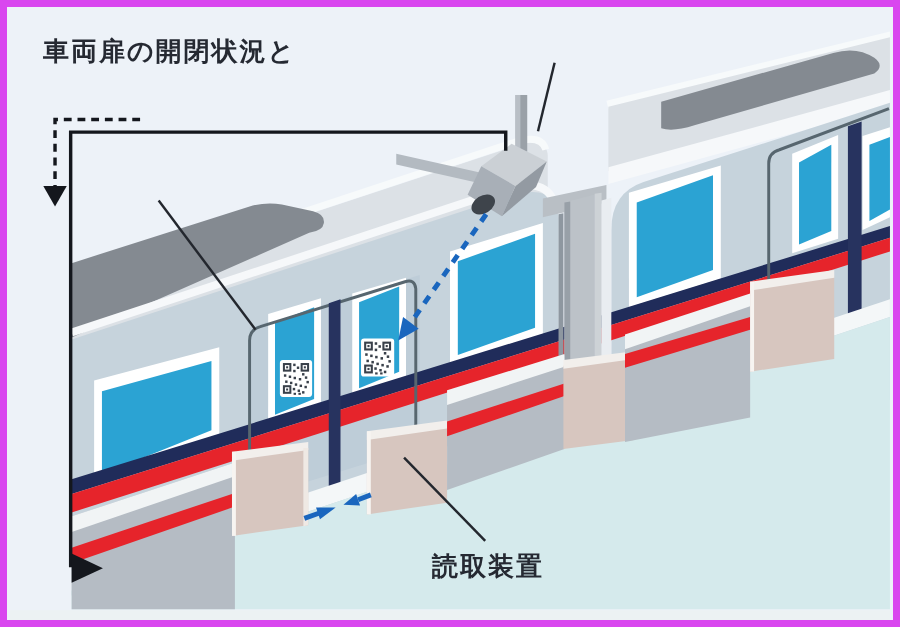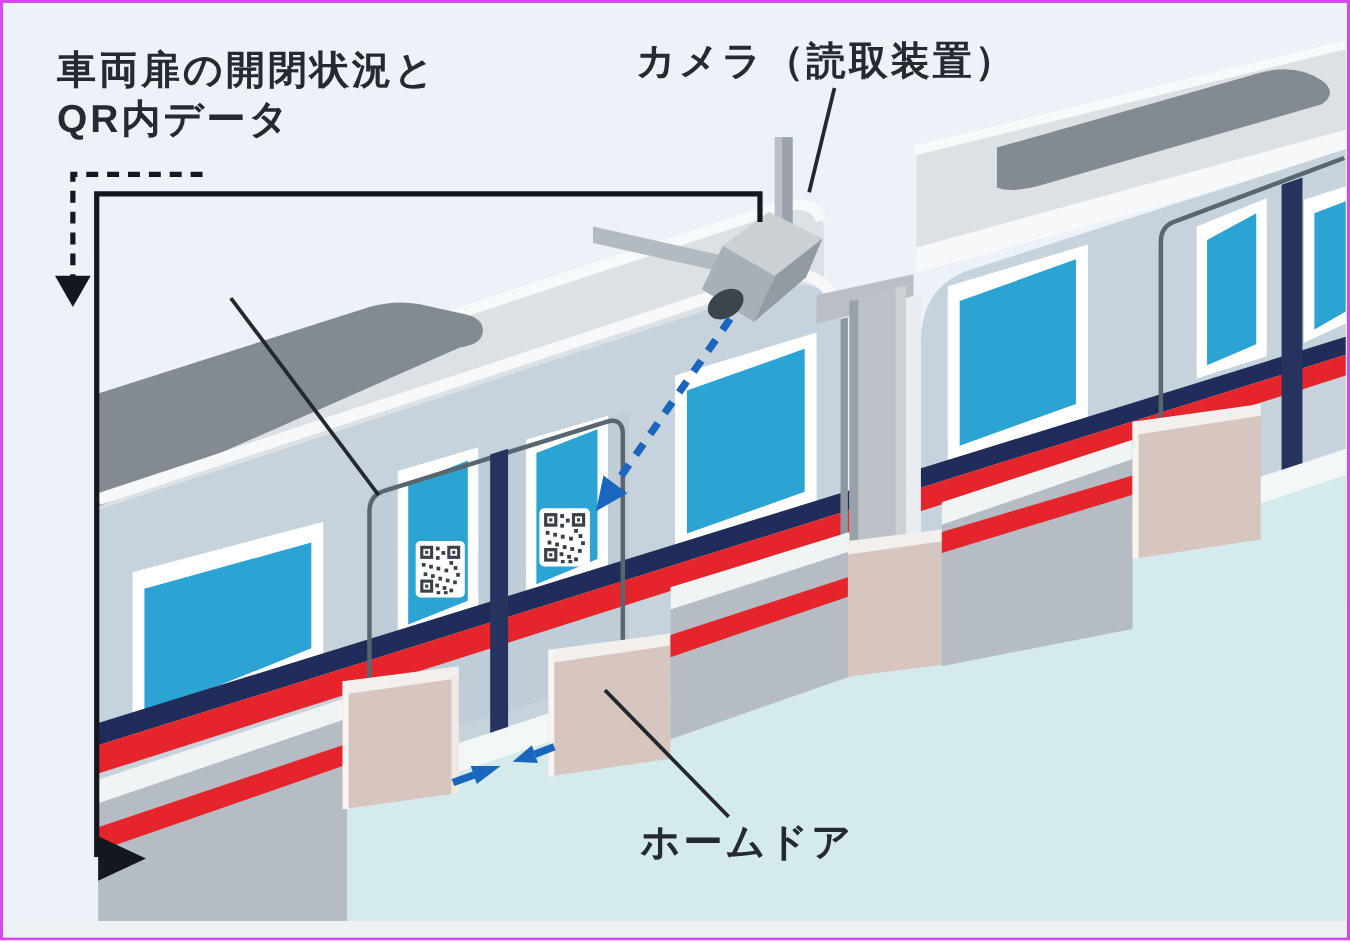--- a/index.html
+++ b/index.html
@@ -1,18 +1,18 @@
 <!DOCTYPE html>
 <html><head>
 <meta charset="utf-8">
 <style>
   html,body{margin:0;padding:0;background:#fff;}
   #stage{
     position:relative;width:900px;height:627px;box-sizing:border-box;
-    border:2px solid #d946ef;overflow:hidden;background:#edf2f8;
+    border:7px solid #d946ef;overflow:hidden;background:#edf2f8;
     font-family:"Liberation Sans","DejaVu Sans",sans-serif;
   }
   #art{position:absolute;left:0;top:0;width:100%;height:100%;}
   .lbl{
     position:absolute;font-weight:600;font-size:26px;line-height:1.28;
     color:#252932;letter-spacing:2px;white-space:nowrap;user-select:none;
   }
   .lbl .ln{display:block;}
   #cap{left:36px;top:28px;}
   #lbl-camera{left:422px;top:22px;}
@@ -208,18 +208,16 @@
     <polygon points="333,512 313,512 317,524" fill="#1a66be"></polygon>
     <line x1="369" y1="499" x2="356" y2="504" stroke="#1a66be" stroke-width="5"></line>
     <polygon points="341,509 358,510 354,498" fill="#1a66be"></polygon>
   </g>
 
   <rect x="0" y="617" width="900" height="10" fill="#ecf2f3"></rect>
 </svg>
 
 <div id="cap" class="lbl">
   <span class="ln">車両扉の開閉状況と</span>
-  <span class="ln">QR内データ</span>
 </div>
-<div id="lbl-camera" class="lbl">カメラ（読取装置）</div>
-<div id="lbl-homedoor" class="lbl">ホームドア</div>
+<div id="lbl-homedoor" class="lbl">読取装置</div>
 
 </div>
 
 </body></html>

